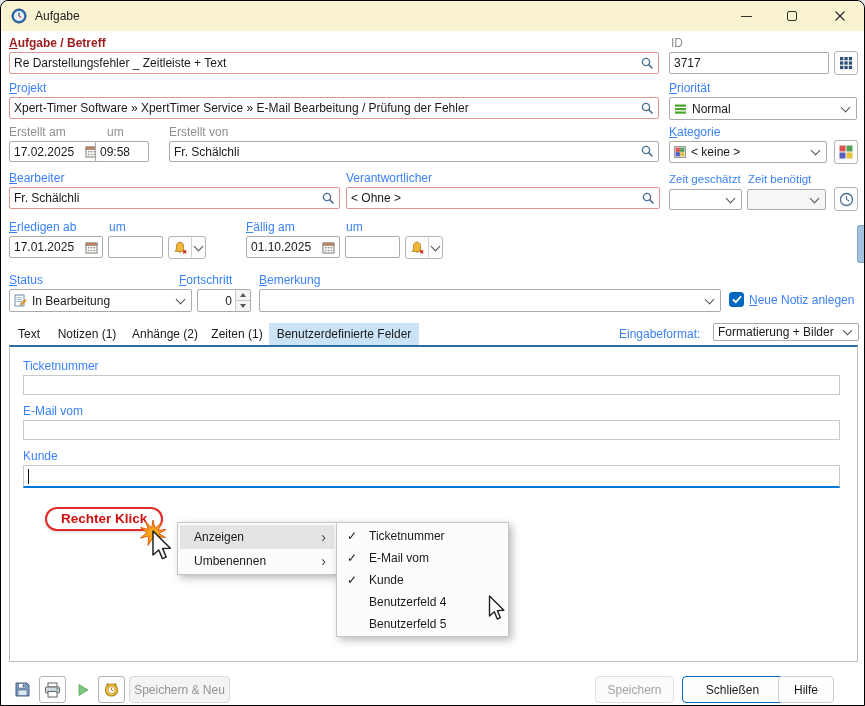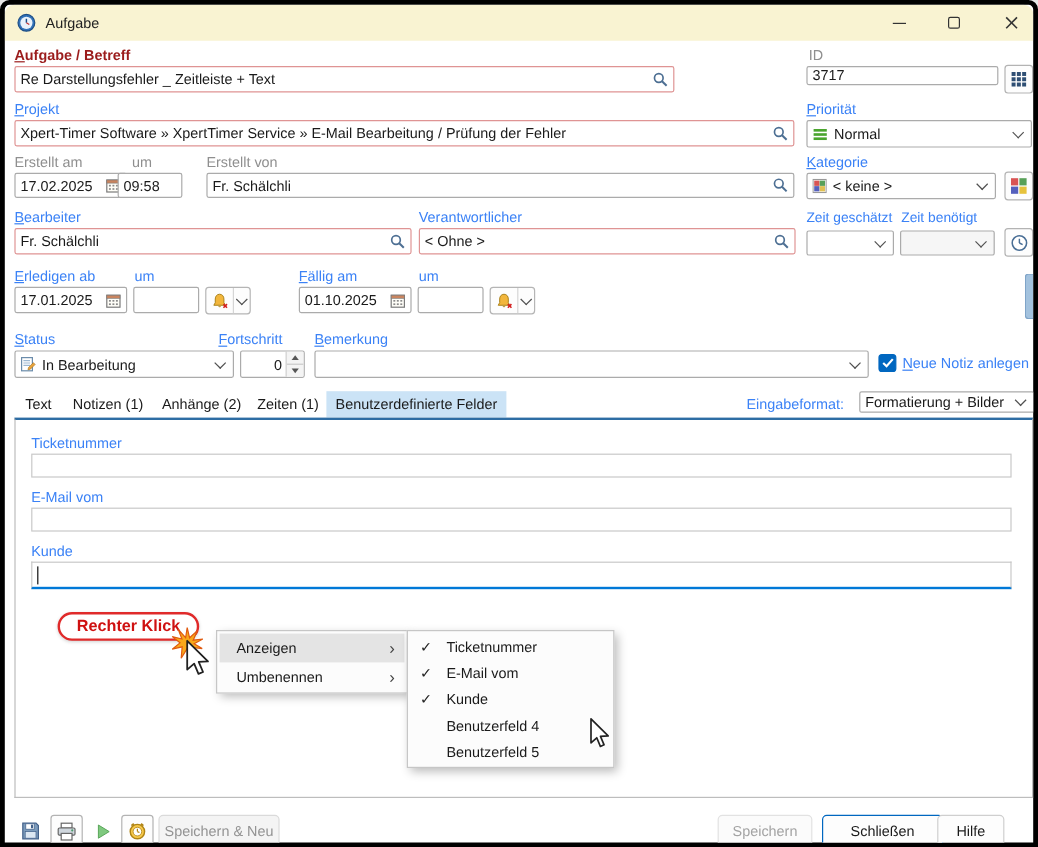--- a/index.html
+++ b/index.html
@@ -1,19 +1,19 @@
 <!DOCTYPE html>
 <html lang="de"><head>
 <meta charset="utf-8">
 <style>
   * { margin:0; padding:0; box-sizing:border-box; }
   html,body { width:865px; height:706px; }
   body { font-family:"Liberation Sans", sans-serif; background:#e8e8e8; }
 
-  .window { position:relative; width:865px; height:706px; background:#fff; border:4px solid #000000;
+  .window { position:relative; width:865px; height:706px; background:#fff; border:1px solid #000000;
             border-radius:8px 8px 0 0; overflow:hidden; font-size:12px; color:#1a1a1a; }
 
   
   .titlebar { position:absolute; left:0; top:0; width:100%; height:30px; background:#f9f3d2;
               display:flex; align-items:center; border-radius:8px 8px 0 0; }
   .title-icon { margin-left:10px; width:16px; height:16px; display:inline-flex; }
   .title-text { margin-left:8px; font-size:12px; color:#222; }
   .win-btn { position:absolute; top:0; height:30px; display:flex; align-items:center; justify-content:center; }
   .g-min { width:11px; height:1px; background:#333; display:block; }
   .g-max { width:10px; height:10px; border:1.2px solid #333; border-radius:2px; display:block; }
@@ -116,31 +116,31 @@
       </div>
     <div class="win-btn" style="left:814px;width:49px">
       <svg width="12" height="12" viewBox="0 0 12 12">
           <line x1="1.5" y1="1.5" x2="10.5" y2="10.5" stroke="#333" stroke-width="1.3"></line>
           <line x1="10.5" y1="1.5" x2="1.5" y2="10.5" stroke="#333" stroke-width="1.3"></line>
         </svg>
     </div>
   </div>
 
   <div class="lbl req accel" style="left:8px;top:35px">Aufgabe / Betreff</div>
-  <div class="tb req" style="left:8px;top:51px;width:550px;height:22px">
+  <div class="tb req" style="left:8px;top:51px;width:650px;height:22px">
     <span class="grow">Re Darstellungsfehler _ Zeitleiste + Text</span>
     <span class="mag">
         <svg width="13" height="13" viewBox="0 0 13 13">
           <circle cx="5" cy="5" r="3.6" fill="none" stroke="#4d6f93" stroke-width="1.4"></circle>
           <line x1="7.7" y1="7.7" x2="11.5" y2="11.5" stroke="#4d6f93" stroke-width="1.7"></line>
         </svg>
       </span>
   </div>
   <div class="lbl gray" style="left:670px;top:35px">ID</div>
-  <div class="tb" style="left:668px;top:51px;width:160px;height:16px">
+  <div class="tb" style="left:668px;top:51px;width:160px;height:22px">
     <span class="grow">3717</span>
   </div>
   <div class="icbtn" style="left:833px;top:50px;width:24px;height:24px">
     <svg width="14" height="14" viewBox="0 0 14 14">
         <g fill="#2f4f74">
           <rect x="1" y="1" width="3.3" height="3.3"></rect>
           <rect x="5.4" y="1" width="3.3" height="3.3"></rect>
           <rect x="9.8" y="1" width="3.3" height="3.3"></rect>
           <rect x="1" y="5.4" width="3.3" height="3.3"></rect>
           <rect x="5.4" y="5.4" width="3.3" height="3.3"></rect>

